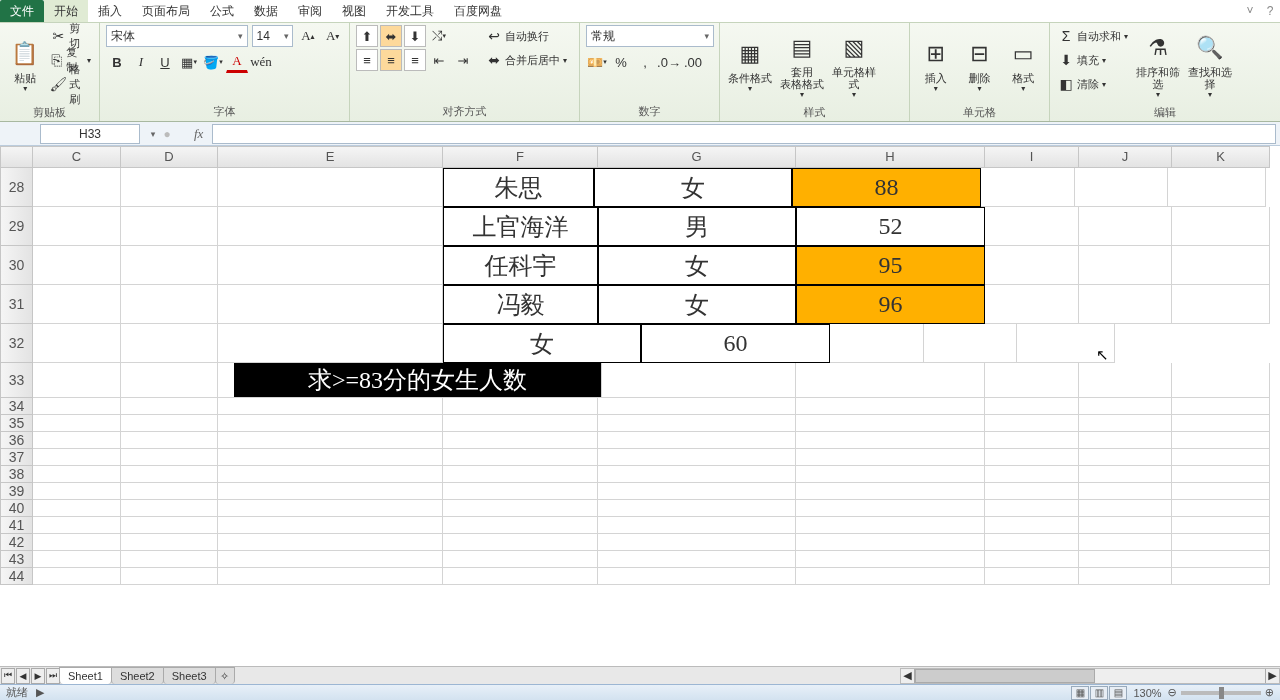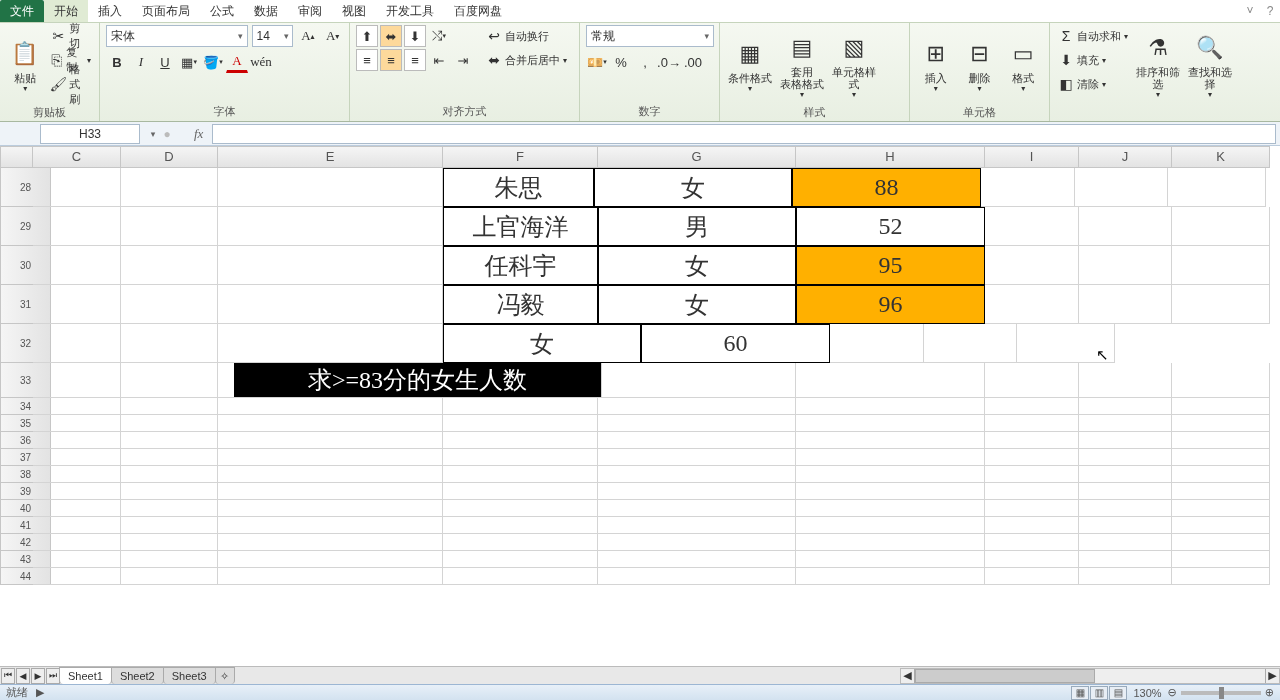--- a/index.html
+++ b/index.html
@@ -27,21 +27,21 @@
 .namebox-row { height:24px; border-bottom:1px solid #bcd; display:flex; align-items:center; background:#eef3f8; }
 .namebox { width:100px; height:20px; border:1px solid #abc; background:#fff; margin:0 6px 0 40px; text-align:center; font-size:12px; line-height:18px; }
 .nbarrow { width:14px; font-size:9px; color:#666; text-align:center; }
 .fxico { width:14px; font-style:italic; font-family:serif; font-size:13px; margin-left:20px; color:#666; }
 .fxbar { flex:1; height:20px; border:1px solid #abc; background:#fff; margin:0 4px; }
 .grid-area { position:relative; height:508px; overflow:hidden; }
 .colheads { display:flex; position:absolute; top:0; left:0; height:22px; }
 .rowheads { position:absolute; top:22px; left:0; }
 .ch { border:1px solid #c6c6c6; border-left:none; background:linear-gradient(#f5f5f5,#e3e3e3); text-align:center; font-size:13px; line-height:20px; color:#555; }
 .ch:first-child { border-left:1px solid #c6c6c6; }
-.rh { width:51px; height:39px; border:1px solid #c6c6c6; border-top:none; background:linear-gradient(90deg,#f5f5f5,#e3e3e3); text-align:right; font-size:10px; color:#555; display:flex; align-items:center; justify-content:center; }
+.rh { width:33px; height:39px; border:1px solid #c6c6c6; border-top:none; background:linear-gradient(90deg,#f5f5f5,#e3e3e3); text-align:right; font-size:14px; color:#555; display:flex; align-items:center; justify-content:center; }
 .rh.small { height:17px; }
 .cells { position:absolute; top:22px; left:33px; }
 .cellrow { display:flex; height:39px; }
 .cellrow.small { height:17px; }
 .cell { border-right:1px solid #d4d4d4; border-bottom:1px solid #d4d4d4; display:flex; align-items:center; justify-content:center; font-size:24px; font-family:"SimSun",serif; }
 .cell.thk { border:1px solid #000; }
 .cell.hl { background:#ffb000; }
 .cell.blk { background:#000; color:#fff; justify-content:center; font-family:"SimSun";margin-left:16px; }
 .sheet-tabs { position:absolute; bottom:16px; left:0; right:0; height:18px; display:flex; align-items:center; background:#e8e8e8; border-top:1px solid #bbb; font-size:11px; }
 .navbtn { width:14px; height:16px; border:1px solid #aaa; background:#eee; display:flex; align-items:center; justify-content:center; font-size:9px; cursor:pointer; margin-left:1px; }
@@ -245,20 +245,21 @@
           <div class="ico">⚗</div>
           <div class="txt">排序和筛选</div>
           <div style="font-size:8px">▾</div>
         </div>
       <div class="bigbtn">
           <div class="ico">🔍</div>
           <div class="txt">查找和选择</div>
           <div style="font-size:8px">▾</div>
         </div>
     </div>
+    <div class="label">编辑</div>
   </div>
 </div>
 
 <div class="namebox-row">
   <div class="namebox">H33</div>
   <div class="nbarrow">▾</div>
   <div style="width:14px;text-align:center;color:#bbb">●</div>
   <div class="fxico">fx</div>
   <div class="fxbar"></div>
 </div>

